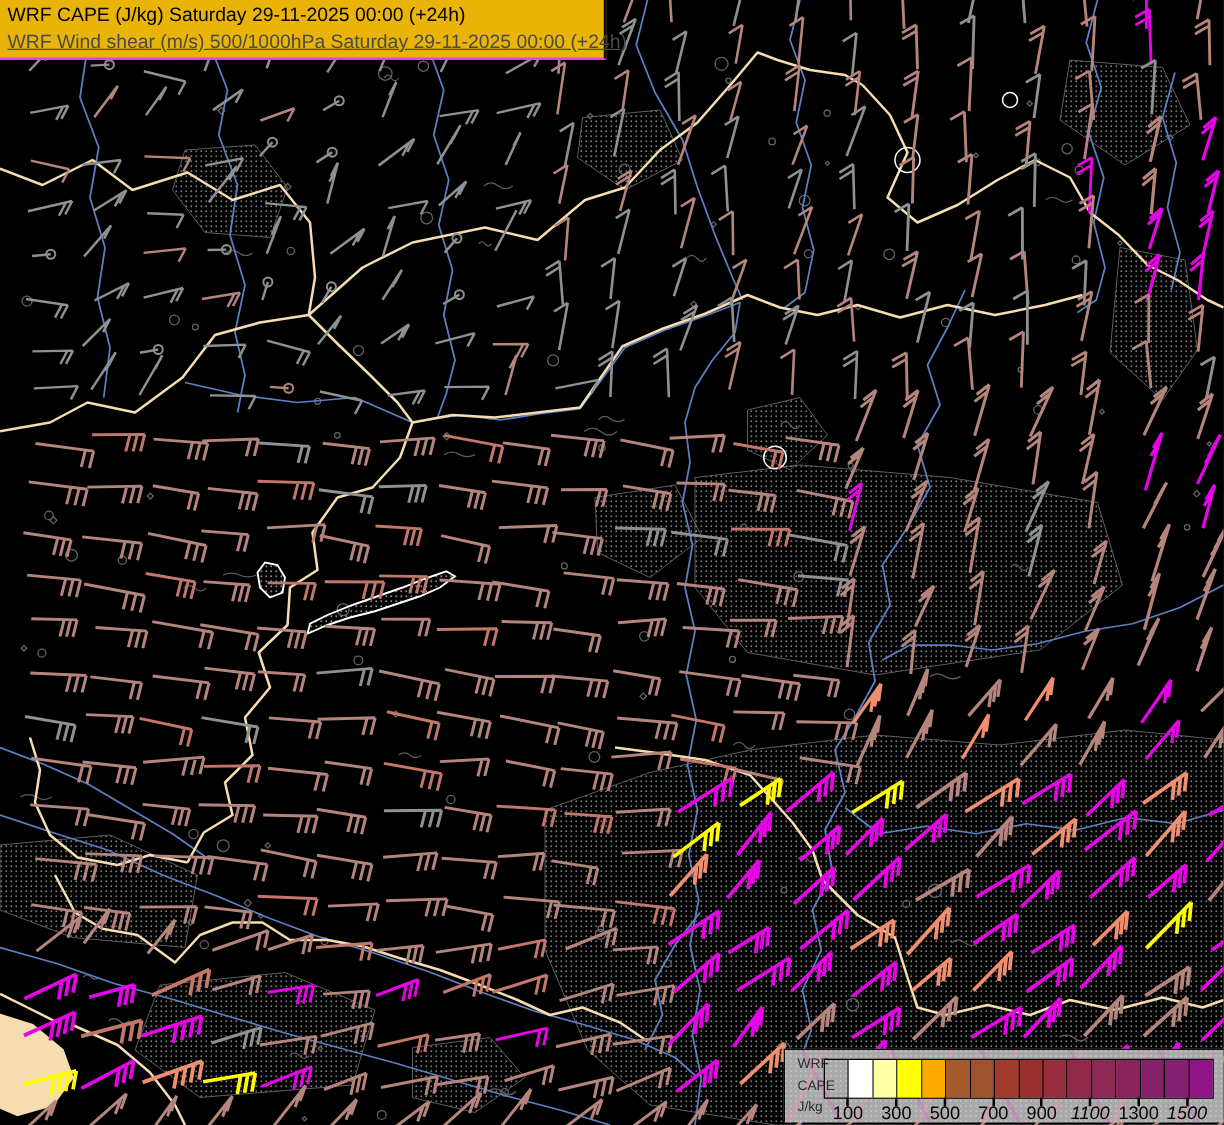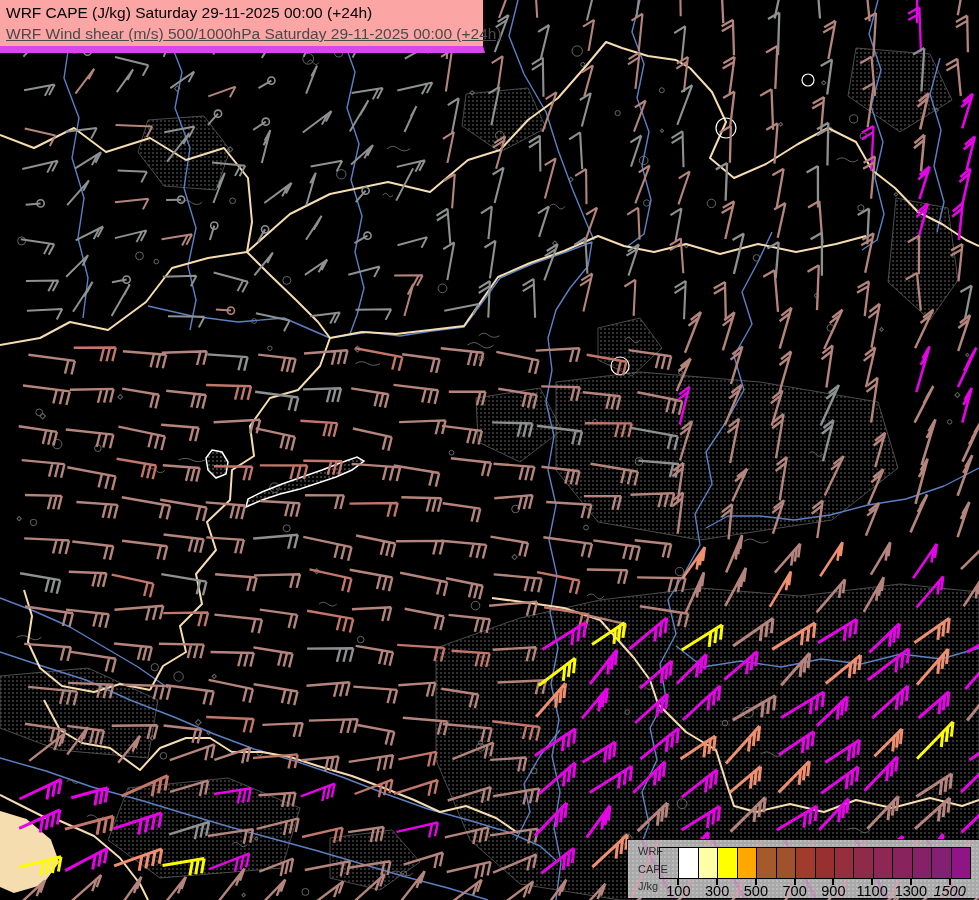--- a/index.html
+++ b/index.html
@@ -1,22 +1,22 @@
 <!DOCTYPE html>
 <html><head>
 <meta charset="utf-8">
 <style>
   html,body{margin:0;padding:0;background:#222;}
   .stage{position:relative;width:979px;height:900px;background:#000;overflow:hidden;
          font-family:"Liberation Sans",sans-serif;}
   .stage svg{position:absolute;left:0;top:0;}
 
   
-  .titlebox{position:absolute;left:0;top:0;width:483px;background:#fca5a5;
-            border-right:2px solid #0d0d0d;border-bottom:7px solid #d946ef;z-index:5;}
+  .titlebox{position:absolute;left:0;top:0;width:483px;background:#eab308;
+            border-right:2px solid #0d0d0d;border-bottom:2px solid #d946ef;z-index:5;}
   .titlebox .t1{color:#000;font-size:15.5px;line-height:21px;padding:2px 0 0 6px;white-space:nowrap;}
   .titlebox .t2{color:#4a4a4a;font-size:15.5px;line-height:21px;padding:0 0 2px 6px;white-space:nowrap;text-decoration:underline;}
 
   
   .legend{position:absolute;left:627px;top:839px;width:352px;height:58px;z-index:5;
           border-left:1px solid #0a0a0a;border-top:1px solid #0a0a0a;
           background-color:#a9a9a9;
           background-image:
             repeating-linear-gradient(115deg, rgba(238,150,172,0) 0 26px, rgba(238,150,172,.45) 26px 29px, rgba(238,150,172,0) 29px 47px),
             repeating-linear-gradient(62deg, rgba(222,80,205,0) 0 38px, rgba(222,80,205,.30) 38px 41px, rgba(222,80,205,0) 41px 63px),
@@ -783,21 +783,21 @@
         <div class="ticklabel" style="left: 50.375px; text-align: center;">100</div>
         <div class="tick" style="left: 88.125px;"></div>
         <div class="ticklabel" style="left: 89.125px;">300</div>
         <div class="tick" style="left: 126.875px;"></div>
         <div class="ticklabel" style="left: 127.875px;">500</div>
         <div class="tick" style="left: 165.625px;"></div>
         <div class="ticklabel" style="left: 166.625px;">700</div>
         <div class="tick" style="left: 204.375px;"></div>
         <div class="ticklabel" style="left: 205.375px; text-align: right;">900</div>
         <div class="tick" style="left: 243.125px;"></div>
-        <div class="ticklabel" style="left: 244.125px;">1100</div>
+        <div class="ticklabel" style="left: 244.125px; font-style: italic;">1100</div>
         <div class="tick" style="left: 281.875px;"></div>
         <div class="ticklabel" style="left: 282.875px;">1300</div>
         <div class="tick" style="left: 320.625px;"></div>
         <div class="ticklabel" style="left: 321.625px; font-style: italic;">1500</div>
       </div>
   </div>
 
 </div>
 
 </body></html>

